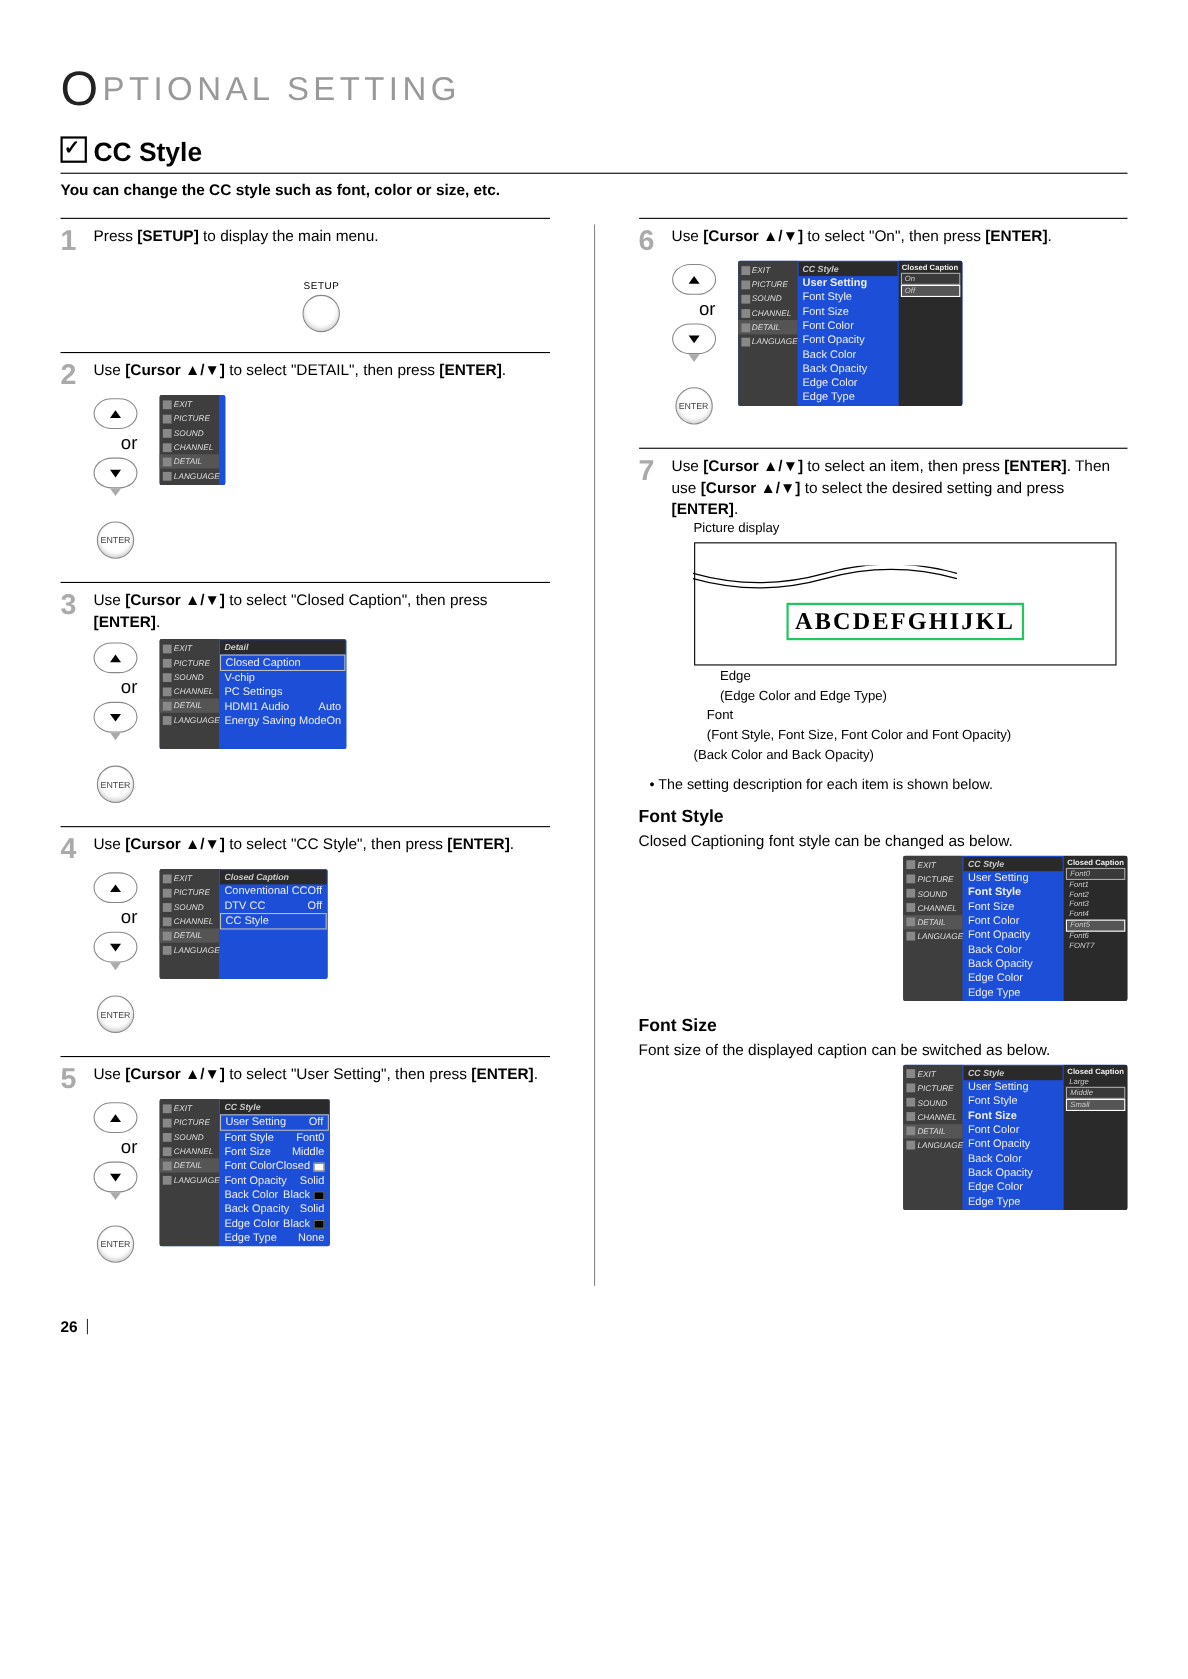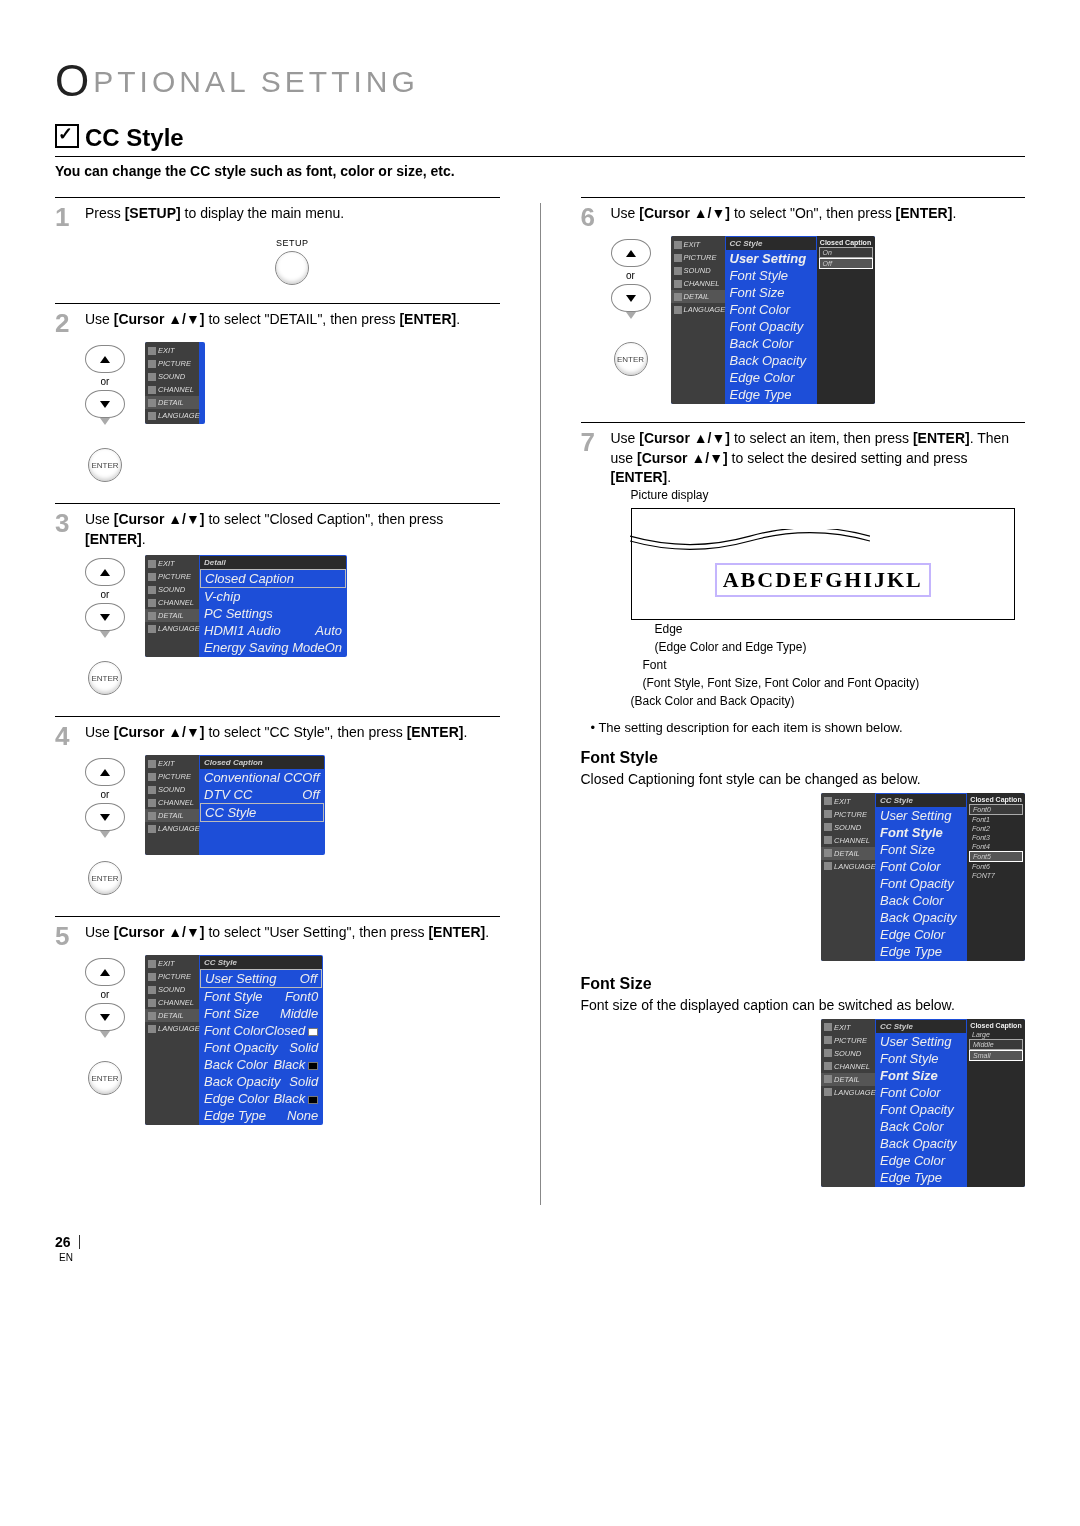--- a/index.html
+++ b/index.html
@@ -86,21 +86,21 @@
     line-height: 1;
     min-width: 22px;
   }
   .step-text {
     flex: 1;
     font-size: 14px;
     line-height: 1.4;
   }
   .step-body {
     margin-left: 30px;
-    margin-top: 8px;
+    margin-top: 24px;
   }
   b { font-weight: 700; text-align: center; }
 
   
   .remote-group {
     display: inline-block;
     text-align: center;
     vertical-align: top;
   }
   .remote-btn {
@@ -115,21 +115,21 @@
   }
   .remote-btn.round {
     width: 32px;
     height: 32px;
     border-radius: 50%;
     box-shadow: inset 0 -2px 4px rgba(0,0,0,0.2);
   }
   .arr-up { width: 0; height: 0; border-left: 5px solid transparent; border-right: 5px solid transparent; border-bottom: 7px solid #000; }
   .arr-down { width: 0; height: 0; border-left: 5px solid transparent; border-right: 5px solid transparent; border-top: 7px solid #000; }
   .arr-down.empty { border-top-color: #aaa; }
-  .or-label { font-size: 10px; margin: 2px 0; }
+  .or-label { font-size: 17px; margin: 2px 0; text-align: right; }
   .btn-caption { font-size: 8px; color: #444; }
   .setup-group { text-align: center; }
   .setup-label { font-size: 9px; letter-spacing: 0.5px; }
 
   
   .menu-shot {
     display: inline-flex;
     background: #1d4ed8;
     color: #eee;
     font-size: 8.5px;
@@ -169,22 +169,21 @@
     background: #2a2a2a;
     padding: 2px 4px;
     font-weight: 700;
     font-style: italic;
     color: #ccc;
     font-size: 8px;
   }
   .menu-main .mrow {
     display: flex;
     padding: 1px 4px;
-    font-style: italic;
-    font-size: 13px;
+    font-size: 10px;
   }
   .menu-main .mrow span:first-child { flex: 1; }
   .menu-main .mrow.sel { border: 1px solid #bbb; }
   .menu-main .mrow.hl span:first-child { font-weight: 700; }
   .menu-values {
     width: 54px;
     background: #2a2a2a;
     padding: 2px;
   }
   .menu-values .mtitle2 {
@@ -218,21 +217,21 @@
     left: -2px;
     right: -2px;
     top: 20px;
     height: 24px;
   }
   .cc-box {
     position: absolute;
     left: 50%;
     transform: translateX(-50%);
     top: 54px;
-    border: 2px solid #c4b5fd;
+    border: 2px solid #22c55e;
     background: #fff;
     padding: 2px 6px;
     font-size: 22px;
     font-weight: 700;
     letter-spacing: 2px;
     font-family: Georgia, 'Times New Roman', serif;
     text-align: center;
   }
   .labels-block { margin-left: 50px; font-size: 12px; line-height: 1.5; }
   .labels-block .ind1 { margin-left: 24px; }
@@ -822,16 +821,15 @@
 
       </div>
 
     </div>
   </div>
 
   <div>
     <span class="pagenum-box">
       <span>26</span>
     </span>
-    <span class="en-label">EN</span>
   </div>
 
 </div>
 
 </body></html>

